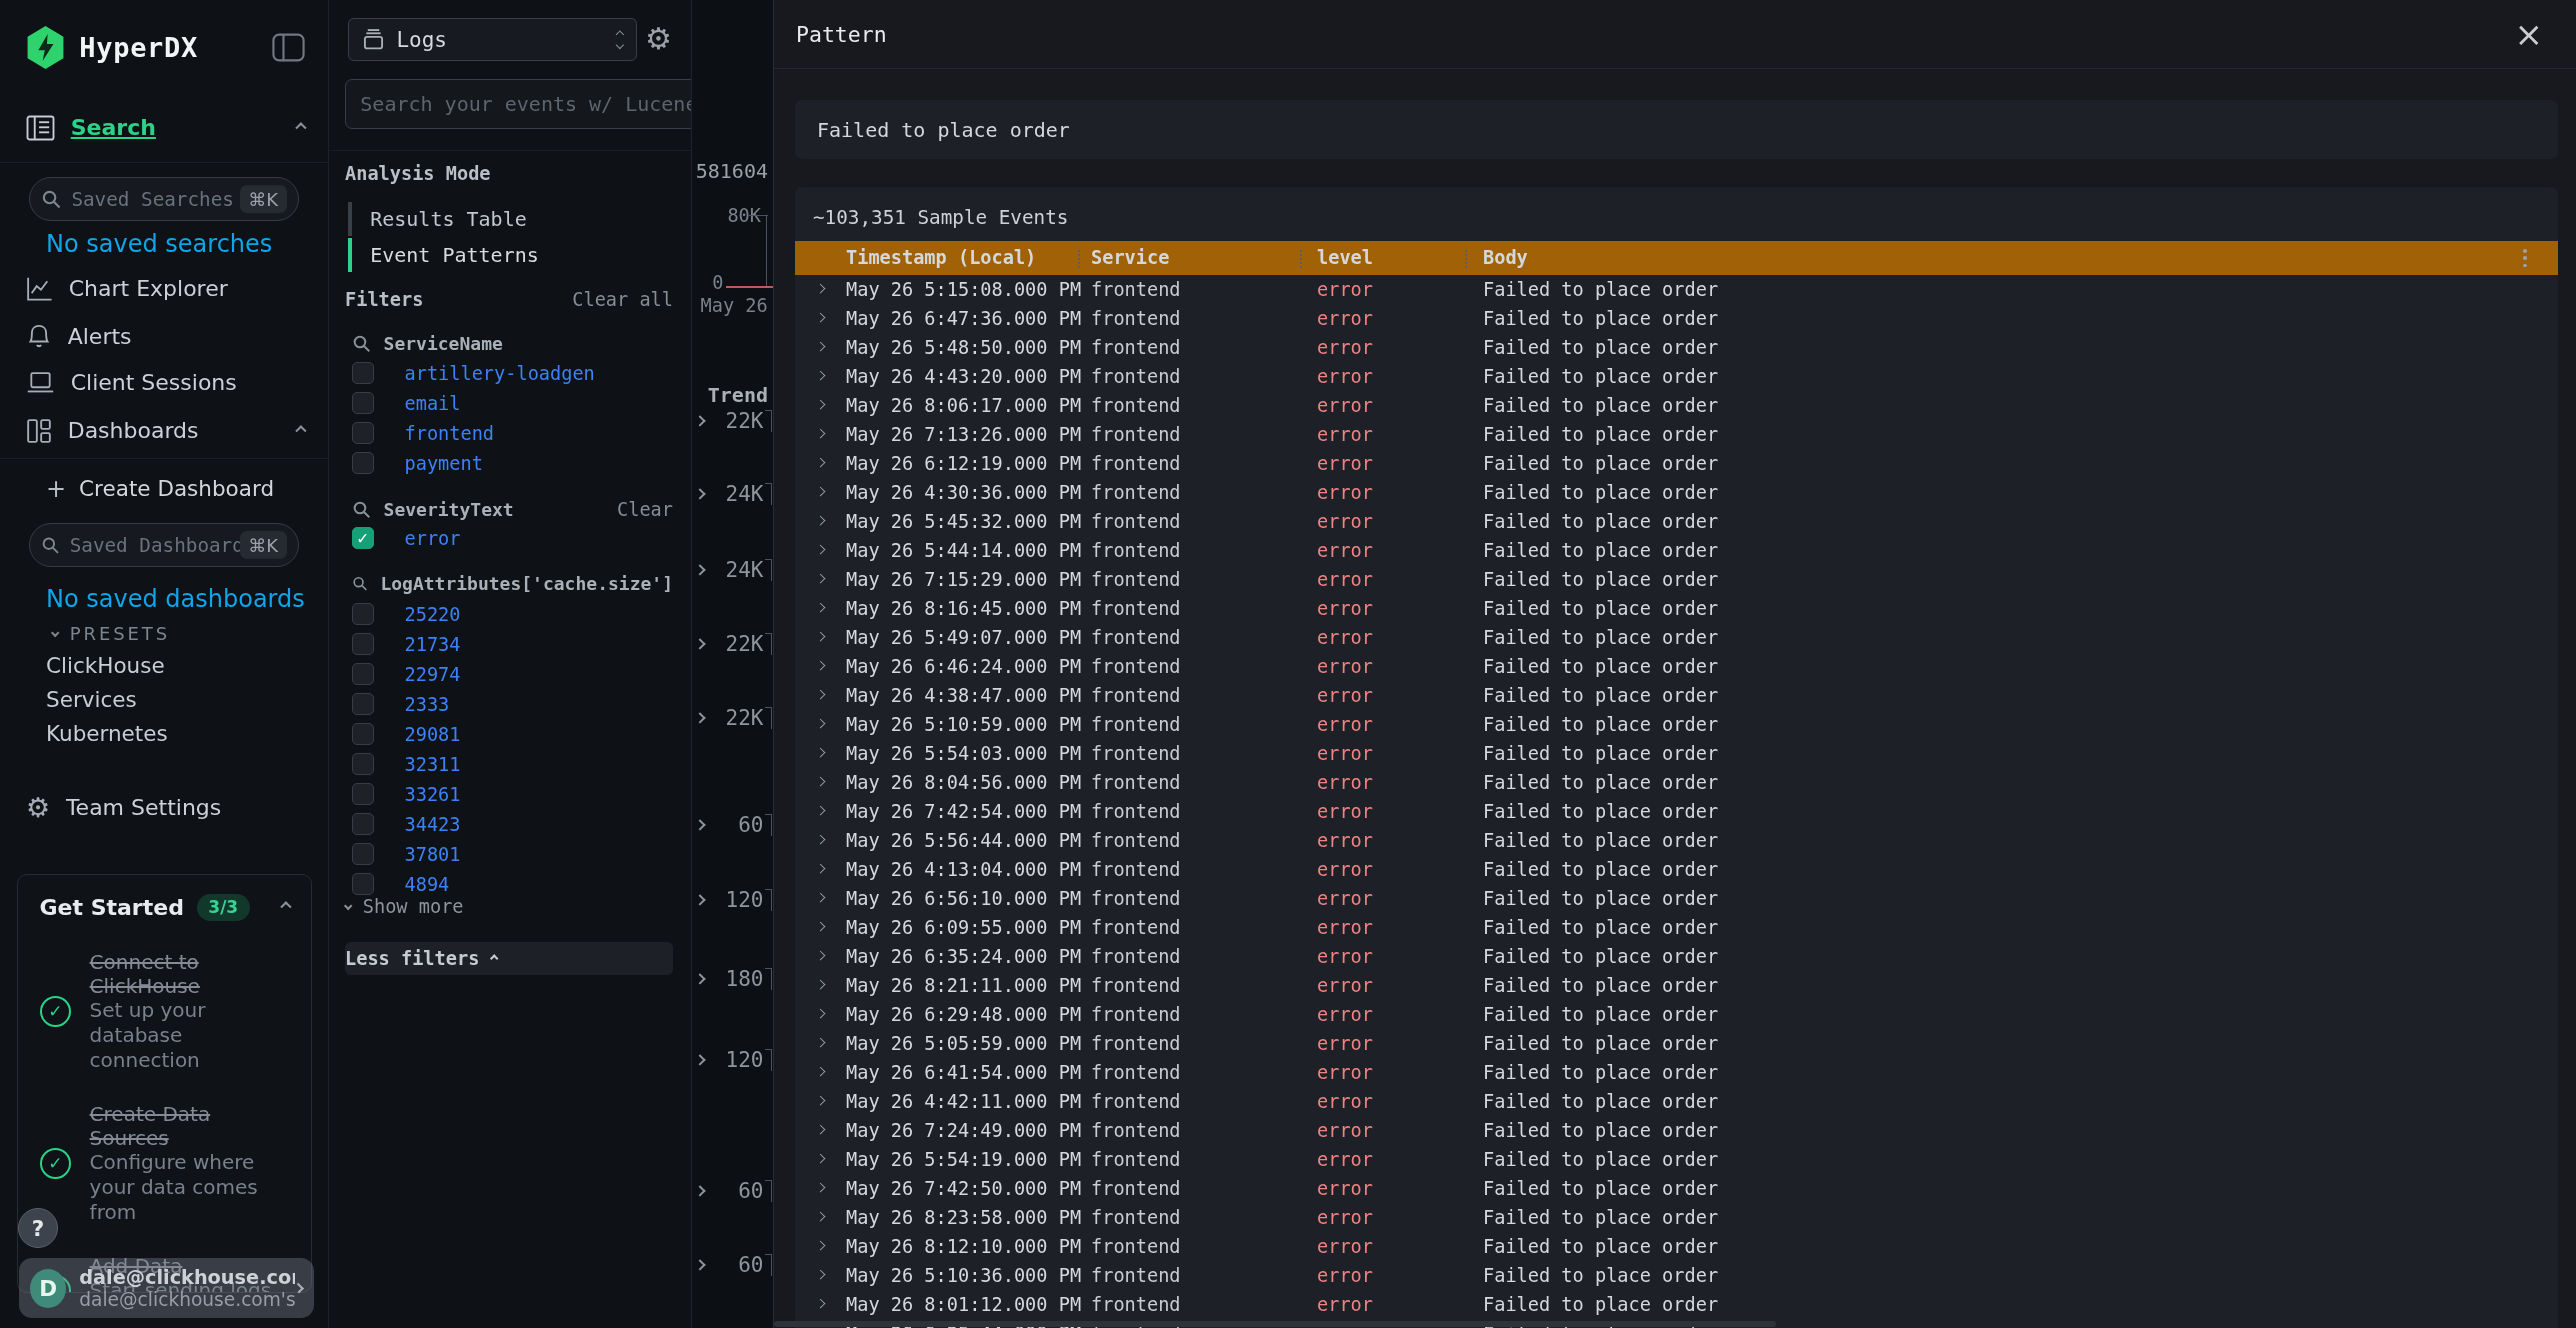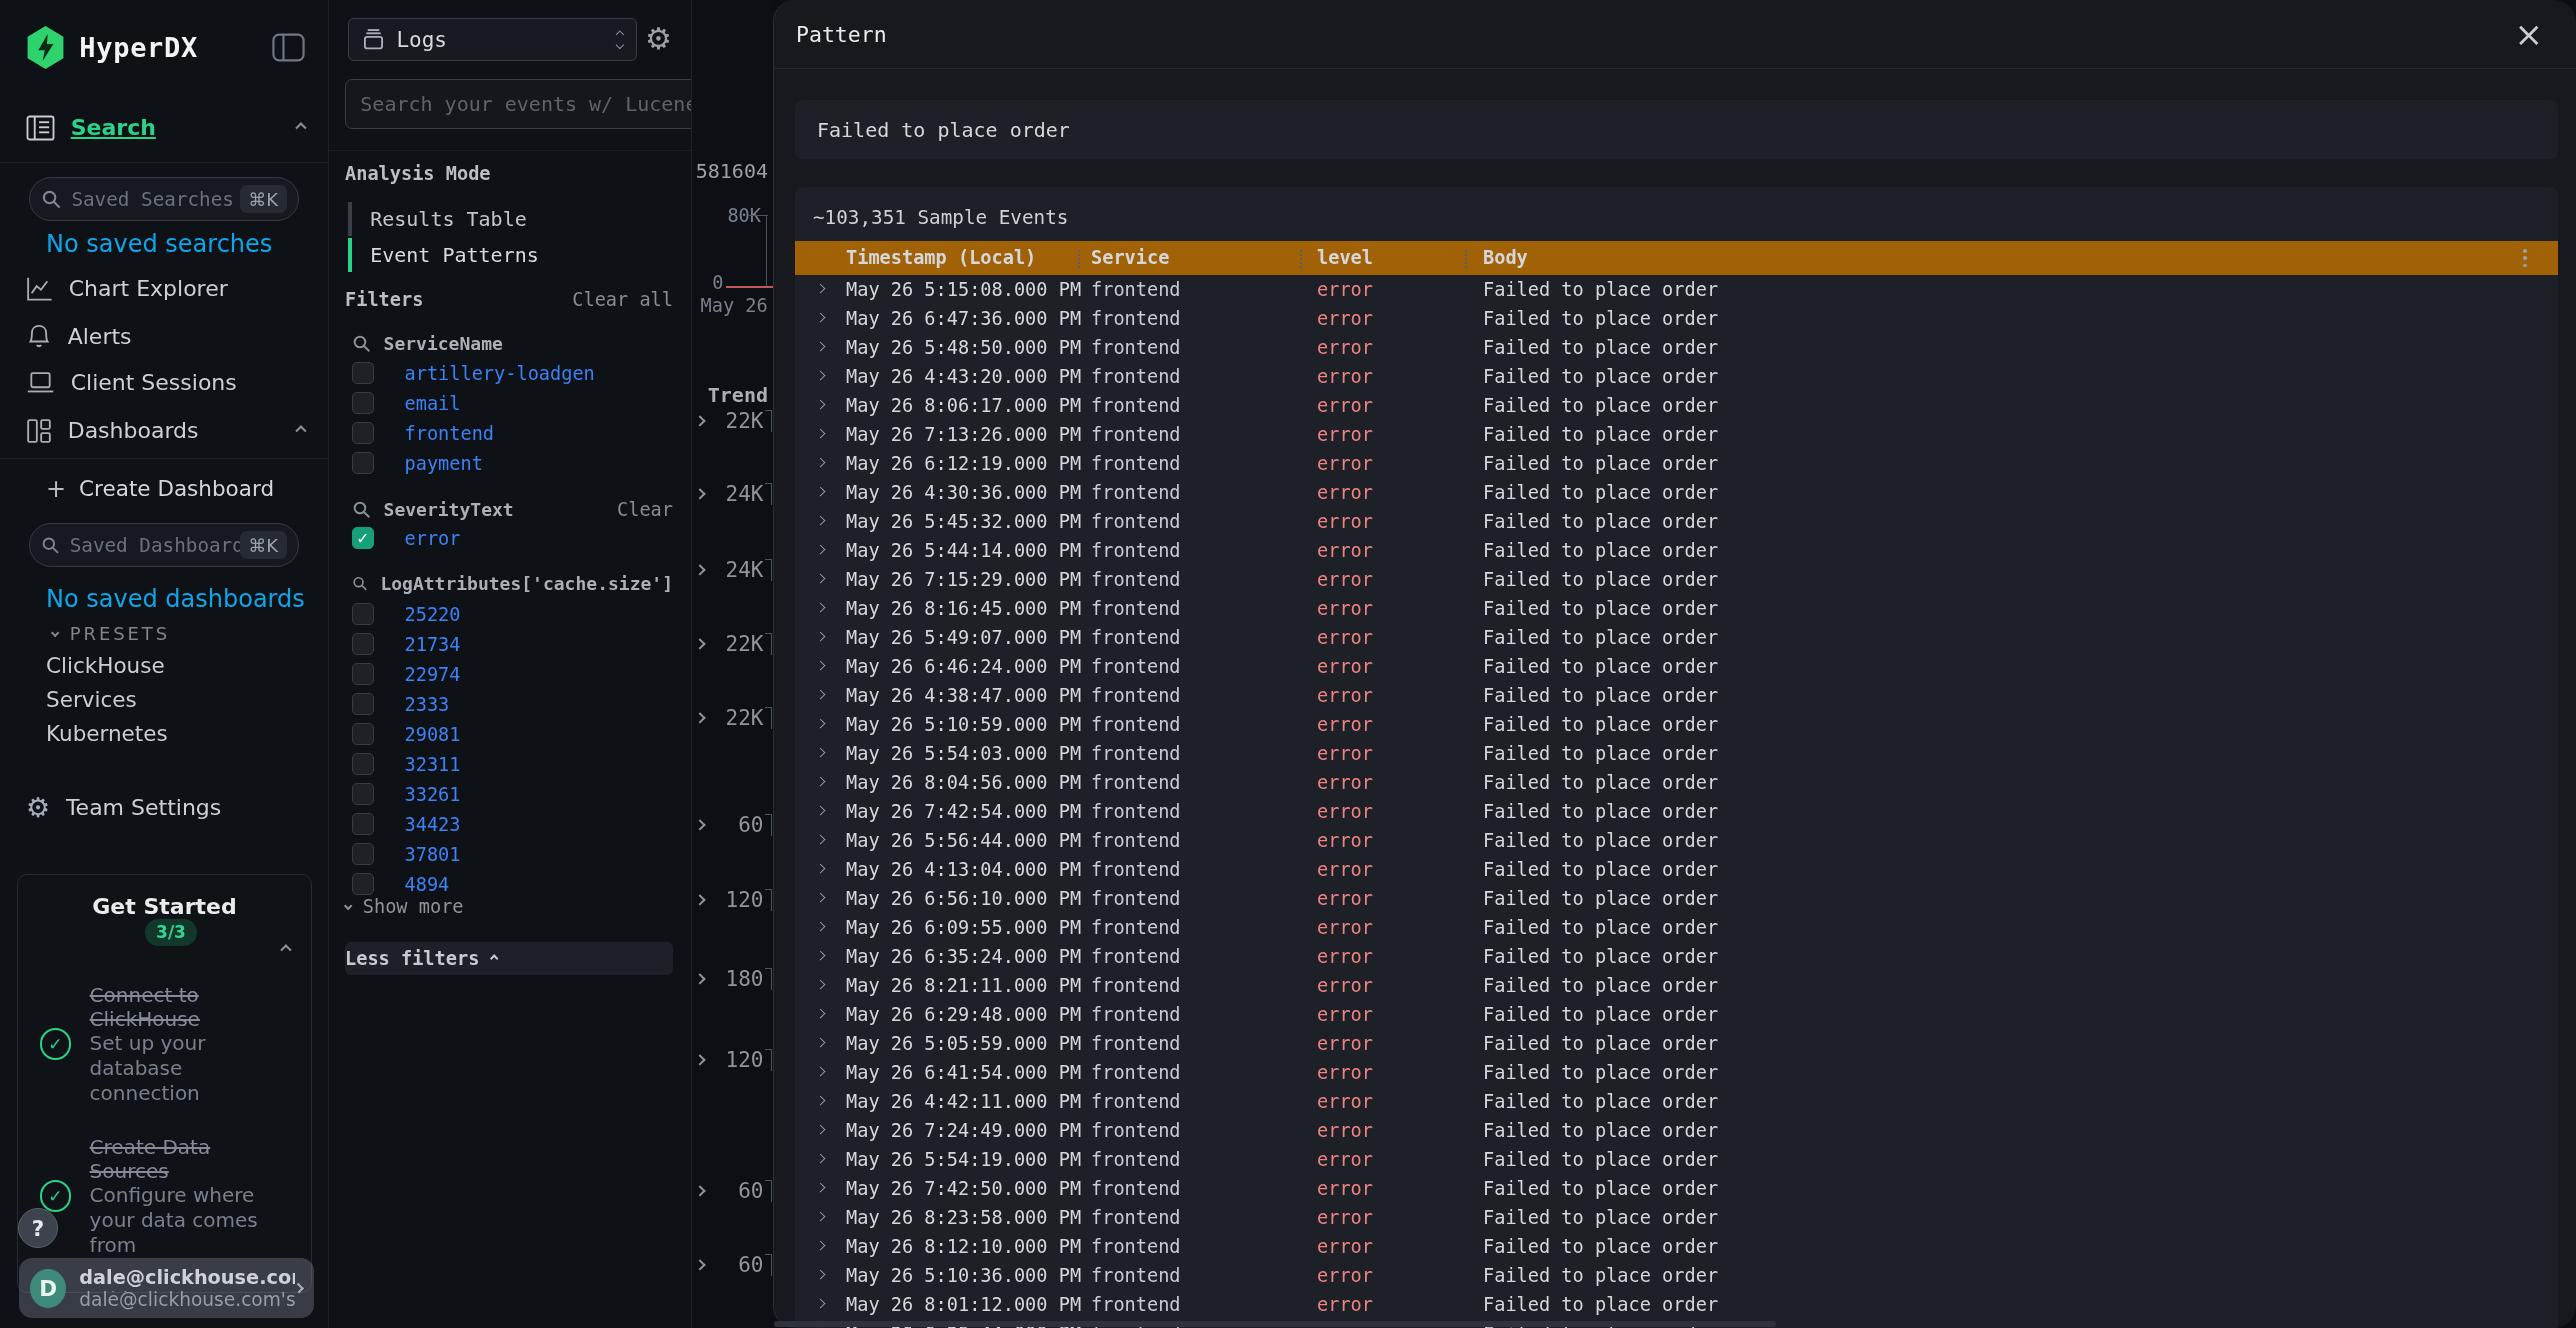--- a/index.html
+++ b/index.html
@@ -47,21 +47,21 @@
   .plus { font-size:24px; color:#b9bec5; margin-right:13px; line-height:1; }
   .presets-row { position:absolute; left:52px; width:236px; height:24px; display:flex;
                  align-items:center; color:#7d858f; }
   .presets-row .plabel { font-size:18px; letter-spacing:2.9px; margin-left:11.4px; }
   .preset-item { position:absolute; left:46px; width:236px; height:31.5px; display:flex;
                  align-items:center; color:#c9ced4; font-size:21.5px; }
 
   .gs-card { position:absolute; left:17px; top:874px; width:295px; height:419px;
              border:0.7px solid #272c33; border-radius:10px; background:#0f1318;
              padding:18.6px 21.5px; overflow:hidden; }
-  .gs-head { display:flex; align-items:center;flex-direction:column; }
+  .gs-head { display:flex; align-items:center; }
   .gs-title { font-size:22px; font-weight:bold; color:#e9ebee; }
   .gs-badge { margin-left:13px; background:#12382c; color:#36d494; font-size:17px;
               font-weight:bold; border-radius:715px; padding:3.6px 11.4px; }
   .gs-head .chev { margin-left:auto; color:#8a919c; }
   .gs-item { display:flex; gap:18.6px; margin-top:29px; align-items:center; }
   .gs-check { flex:0 0 31.5px; width:31.5px; height:31.5px; border:2.1px solid #2bd389;
               border-radius:50%; color:#2bd389; display:flex; align-items:center;
               justify-content:center; font-size:17px; font-weight:bold; }
   .gs-text { width:212px; }
   .gs-item-title { font-size:20px; font-weight:500; color:#848b96;
@@ -171,21 +171,21 @@
               font-size:20px; color:#aab0b8; }
   .trend-row { position:absolute; left:0; width:82px; height:30px; }
   .trend-chev { position:absolute; left:4.3px; top:10.7px; color:#8f959d; }
   .trend-val { position:absolute; left:21.5px; top:2.9px; width:50px; text-align:right;
                font-family:"DejaVu Sans Mono",monospace; font-size:21px; color:#8f959d; }
   .spark-frag { position:absolute; left:73px; top:4.3px; width:7.2px; height:21.5px;
                 border-top:1.4px solid #4d535c; border-right:1.4px solid #4d535c; }
 
   
   .overlay { position:absolute; left:773px; top:0; width:1803px; height:1328px;
-             background:#17191e; border-left:0.7px solid #2a2e34; z-index:10;border-radius:22px; }
+             background:#17191e; border-left:0.7px solid #2a2e34; z-index:10; }
   .ov-header { position:absolute; left:0; top:0; width:1803px; height:69px;
                border-bottom:0.7px solid #24272d; display:flex; align-items:center;
                padding:0 34px 0 22px; }
   .ov-title { font-family:"DejaVu Sans Mono",monospace; font-size:21.5px; color:#e8eaec; }
   .ov-close { margin-left:auto; font-size:34px; color:#c9ccd1; line-height:1;
               font-family:"DejaVu Sans",sans-serif; }
   .pattern-box { position:absolute; left:21px; top:100px; width:1763px; height:59px;
                  background:#1d2026; border-radius:7.2px; display:flex;
                  align-items:center; padding-left:22px; }
   .pattern-text { font-family:"DejaVu Sans Mono",monospace; font-size:20px;

